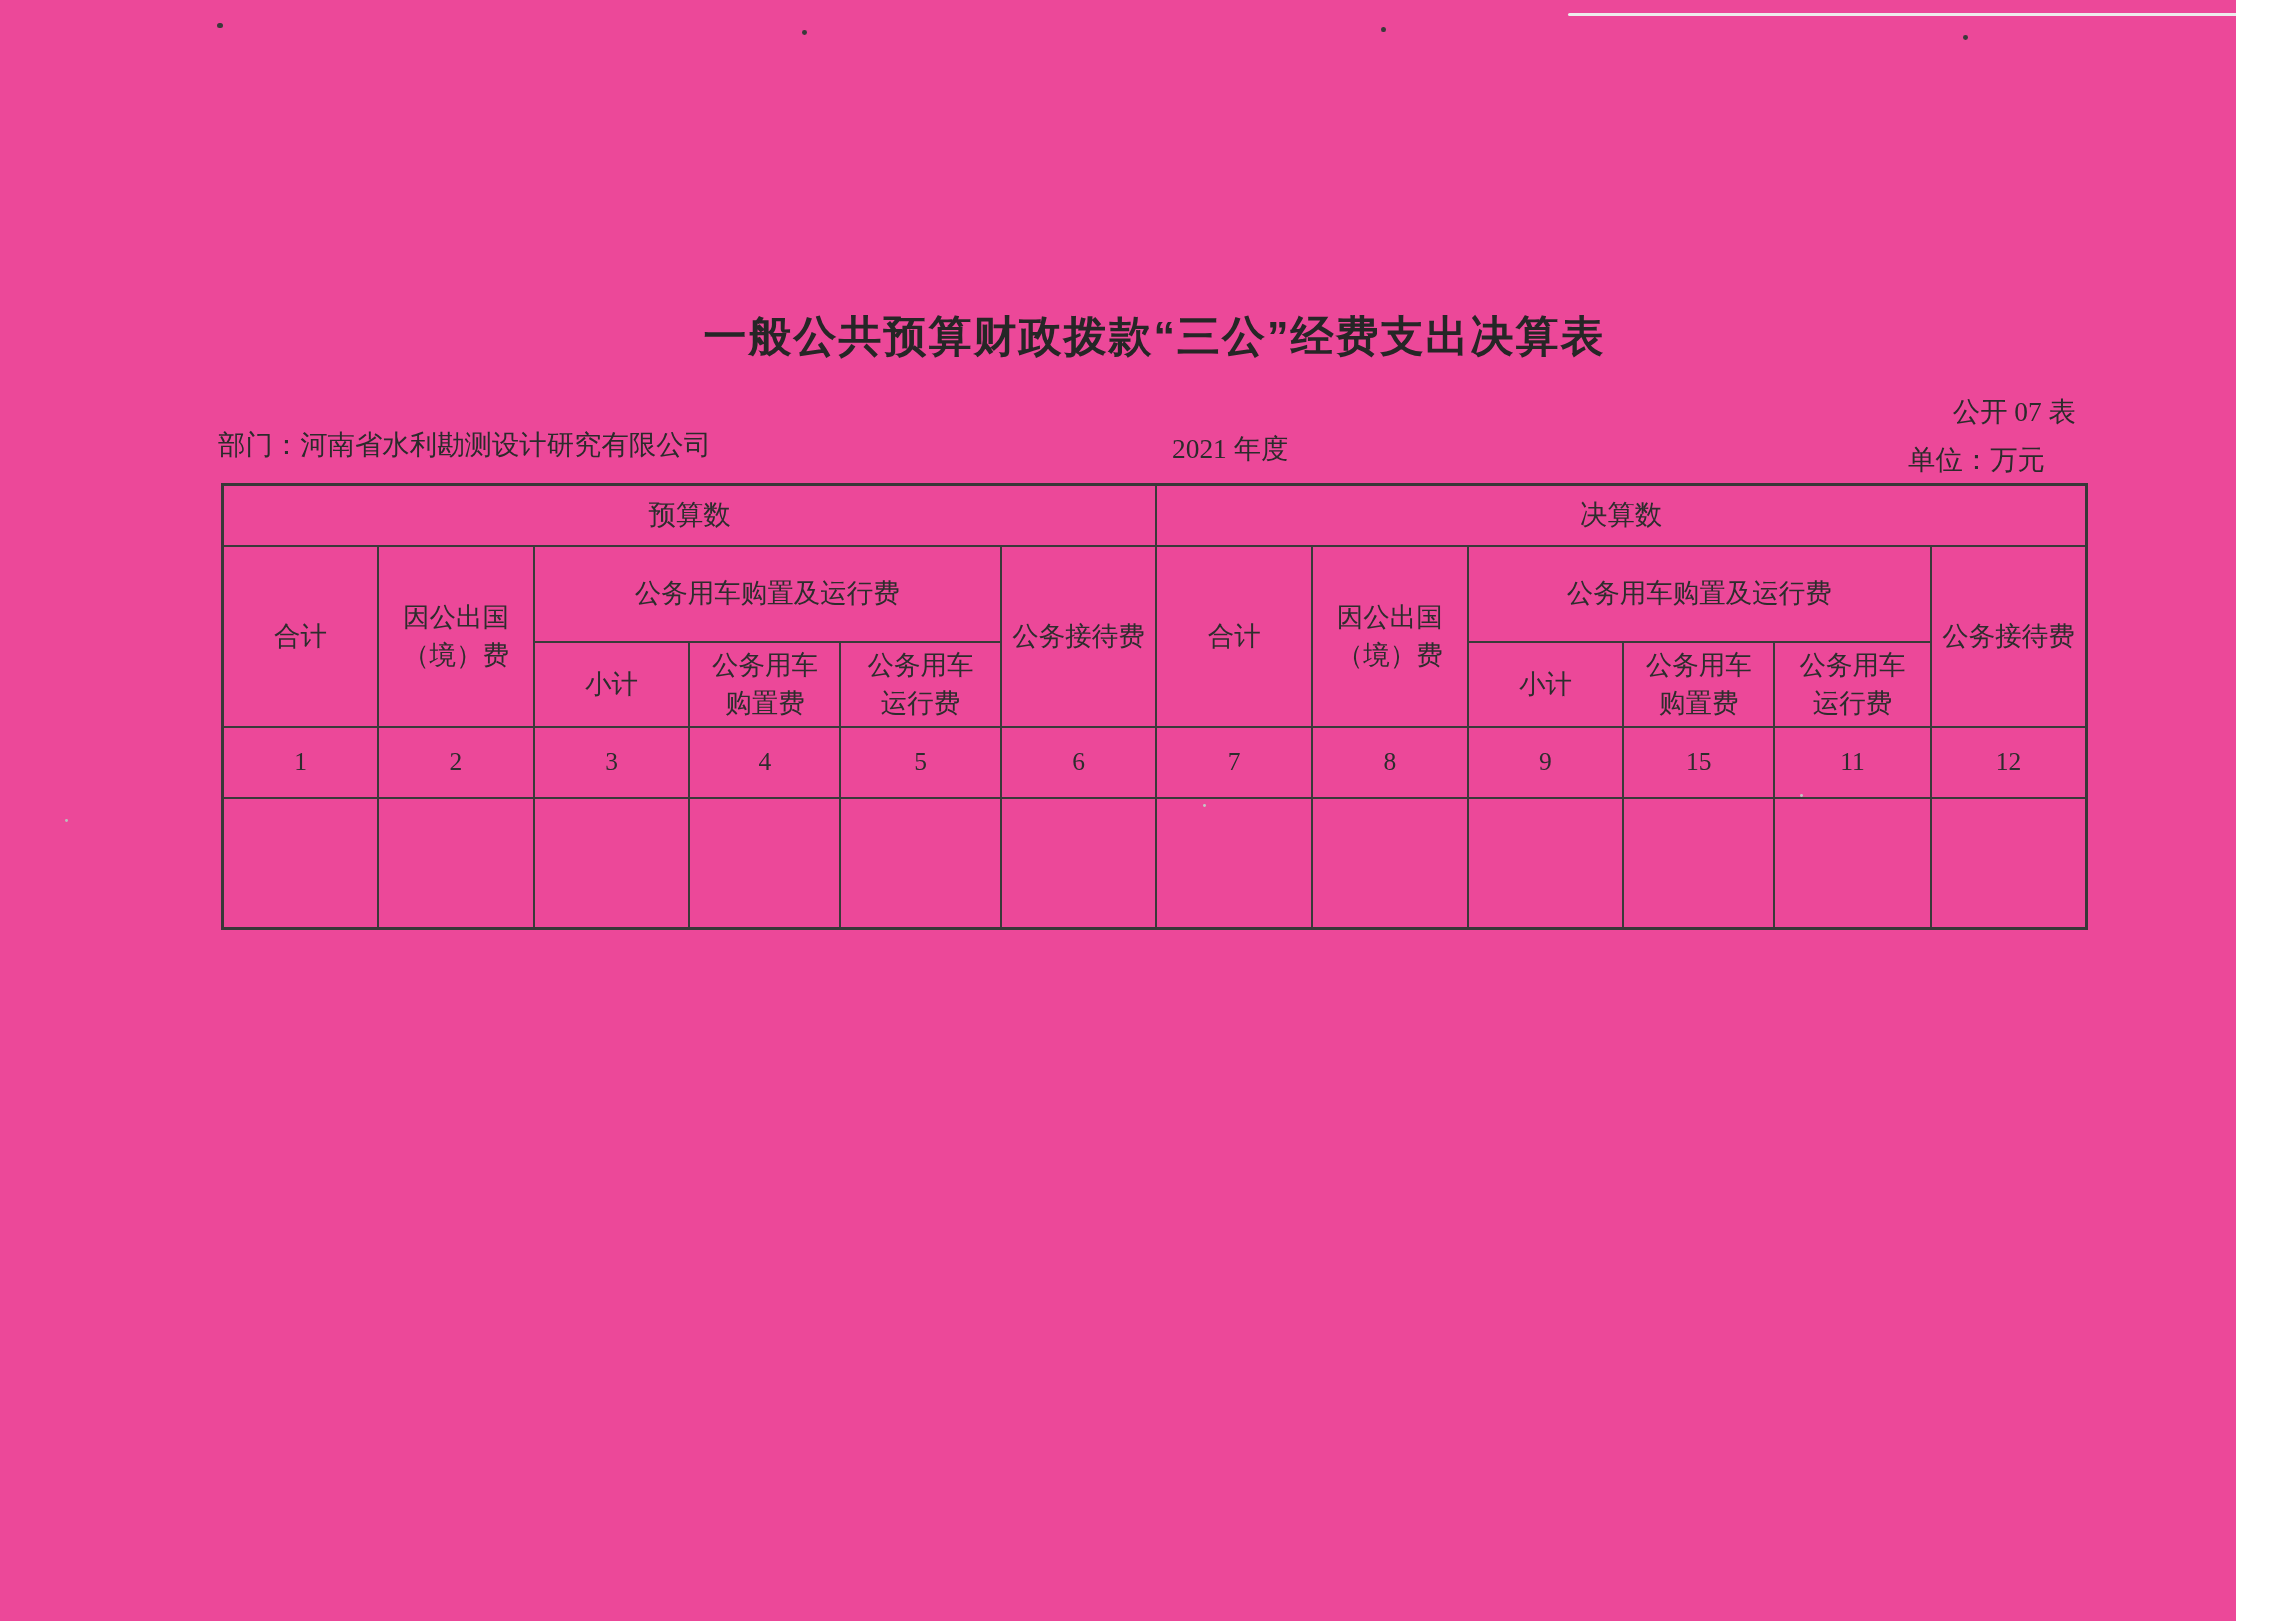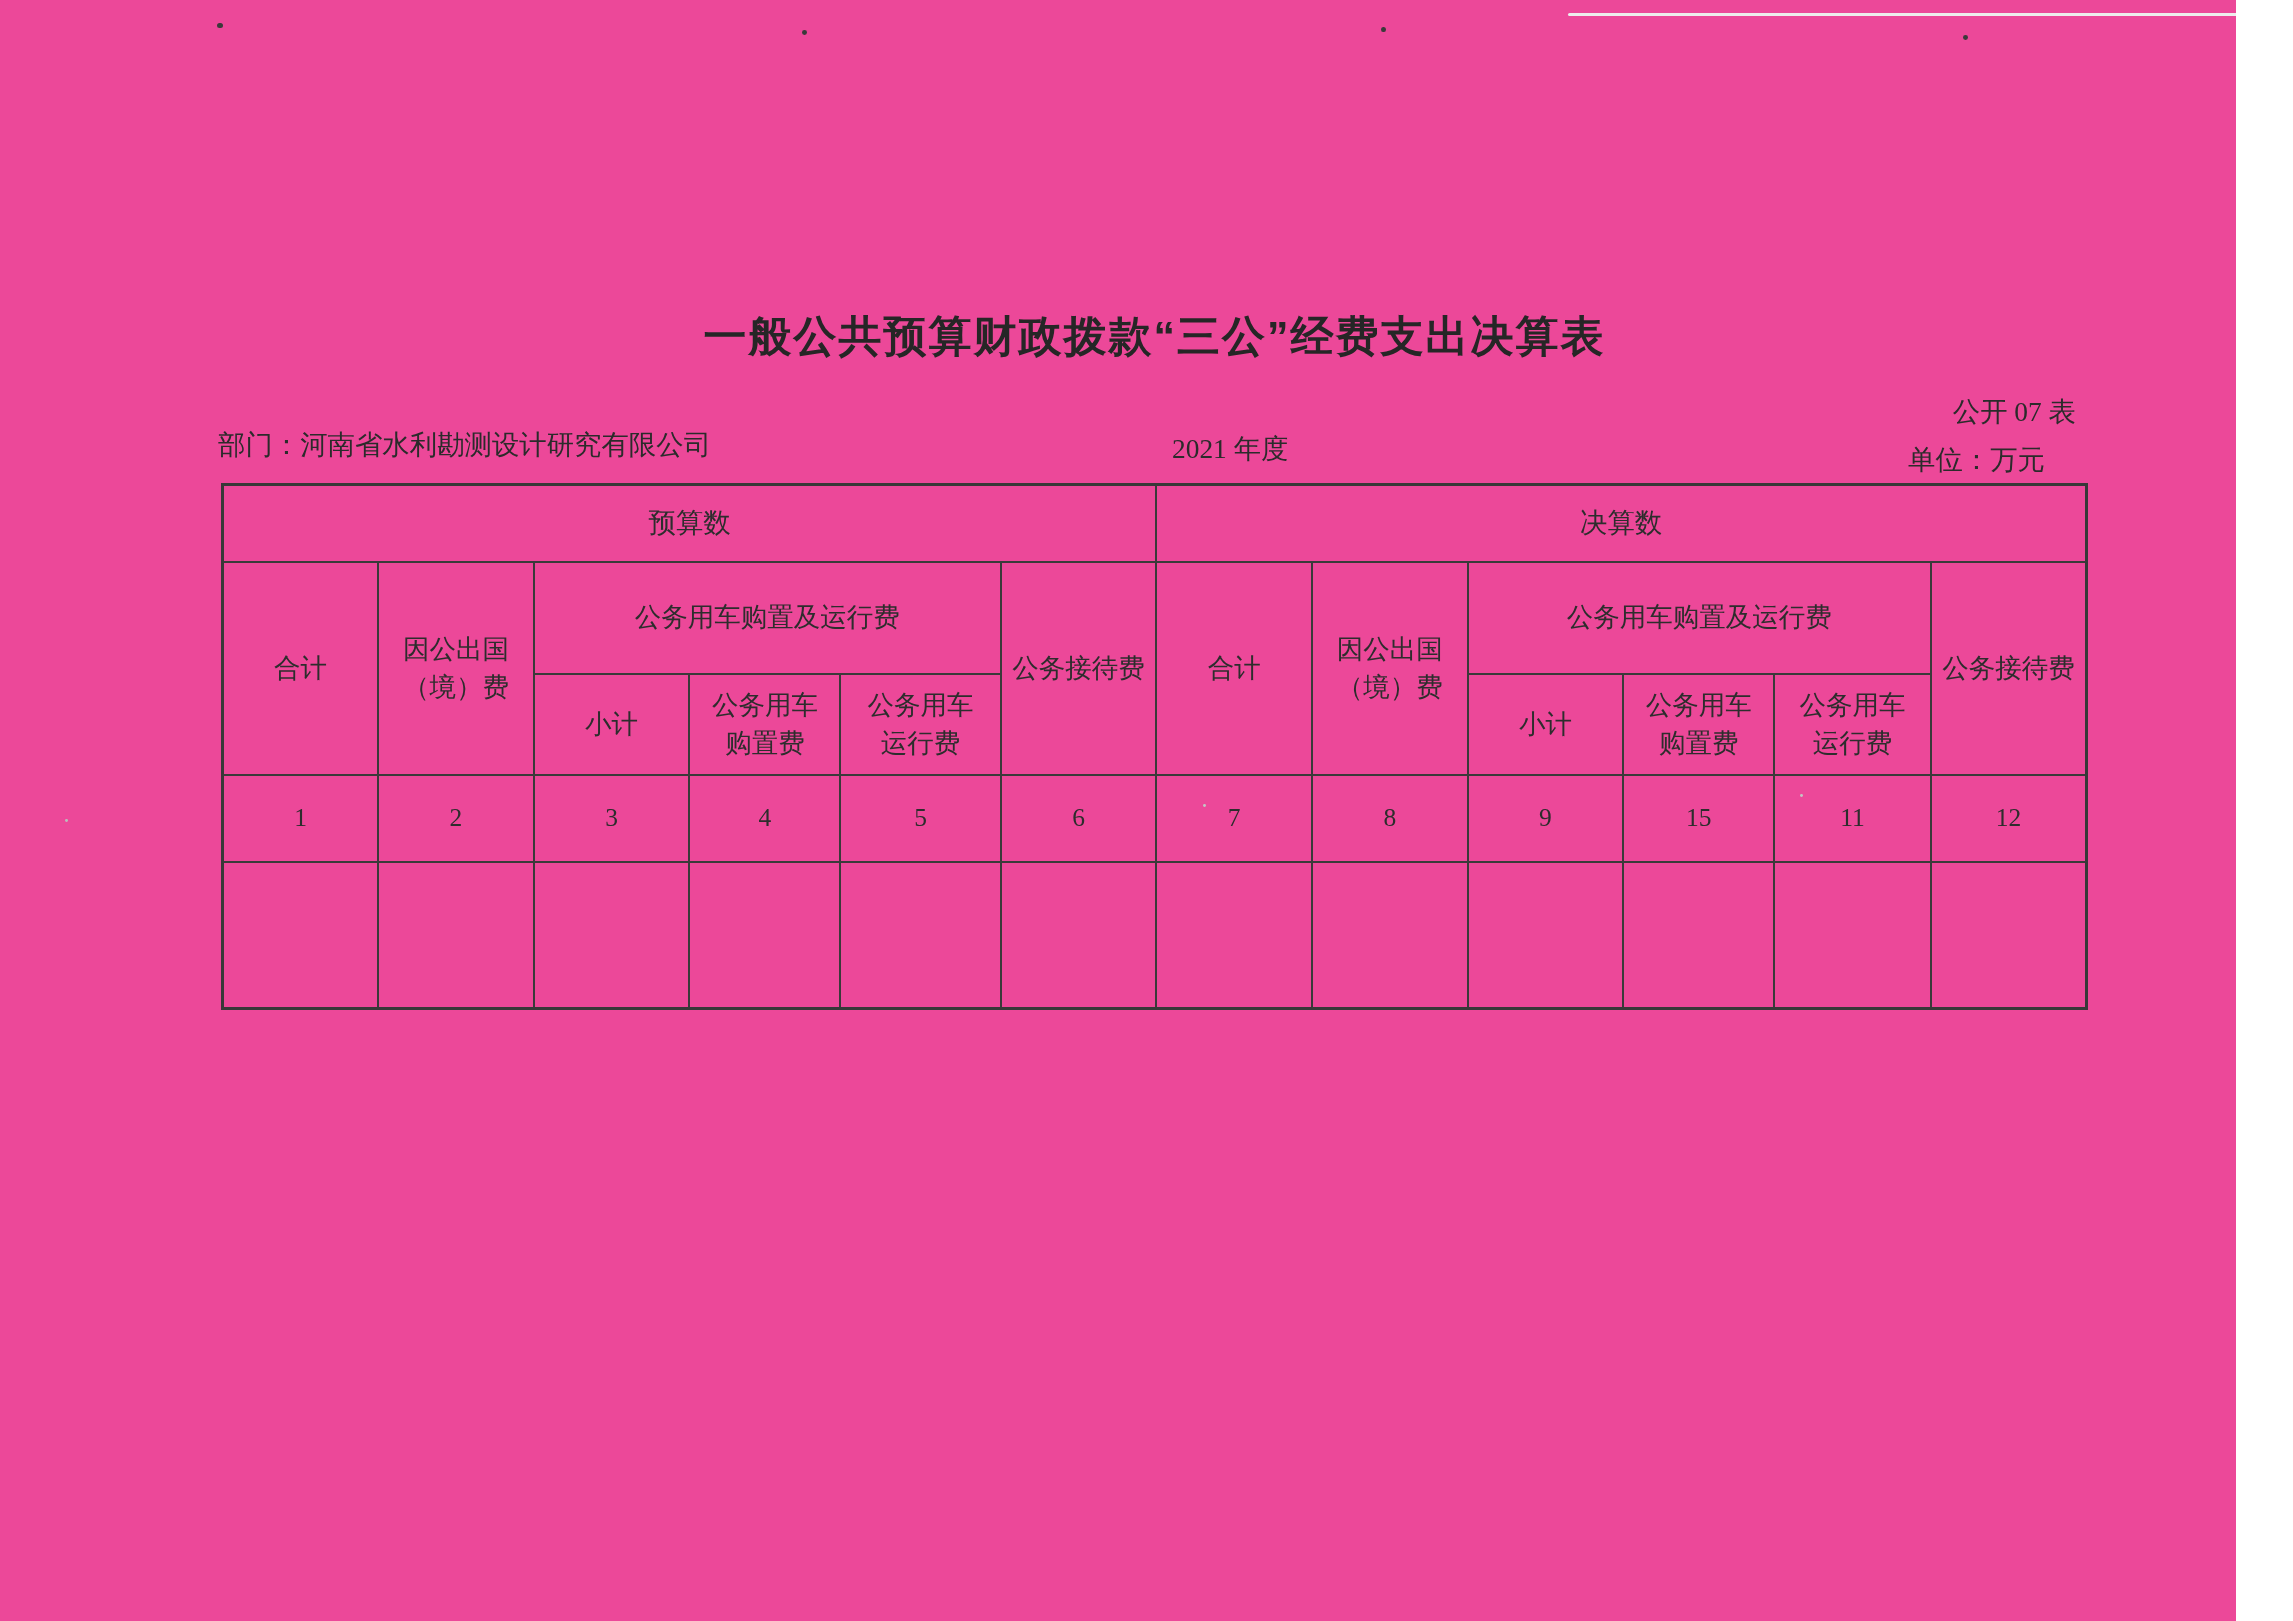--- a/index.html
+++ b/index.html
@@ -48,21 +48,21 @@
     border-collapse: collapse;
     table-layout: fixed;
     border: 3.9px solid #383838;
   }
   table.tbl td {
     border: 2px solid #3a3a3a;
     text-align: center;
     vertical-align: middle;
     font-size: 26.5px;
     line-height: 1.42;
-    padding: 8px;
+    padding: 0;
     color: #2d2d2d;
     overflow: hidden;
   }
   tr.r-section td { height: 59px; font-size: 27.4px; }
   tr.r-group  td { height: 94px; }
   tr.r-sub    td { height: 83px; }
   tr.r-num    td { height: 69px; font-size: 25.5px; }
   tr.r-data   td { height: 128px; }
   .pre { white-space: pre-line; }
   .note {

